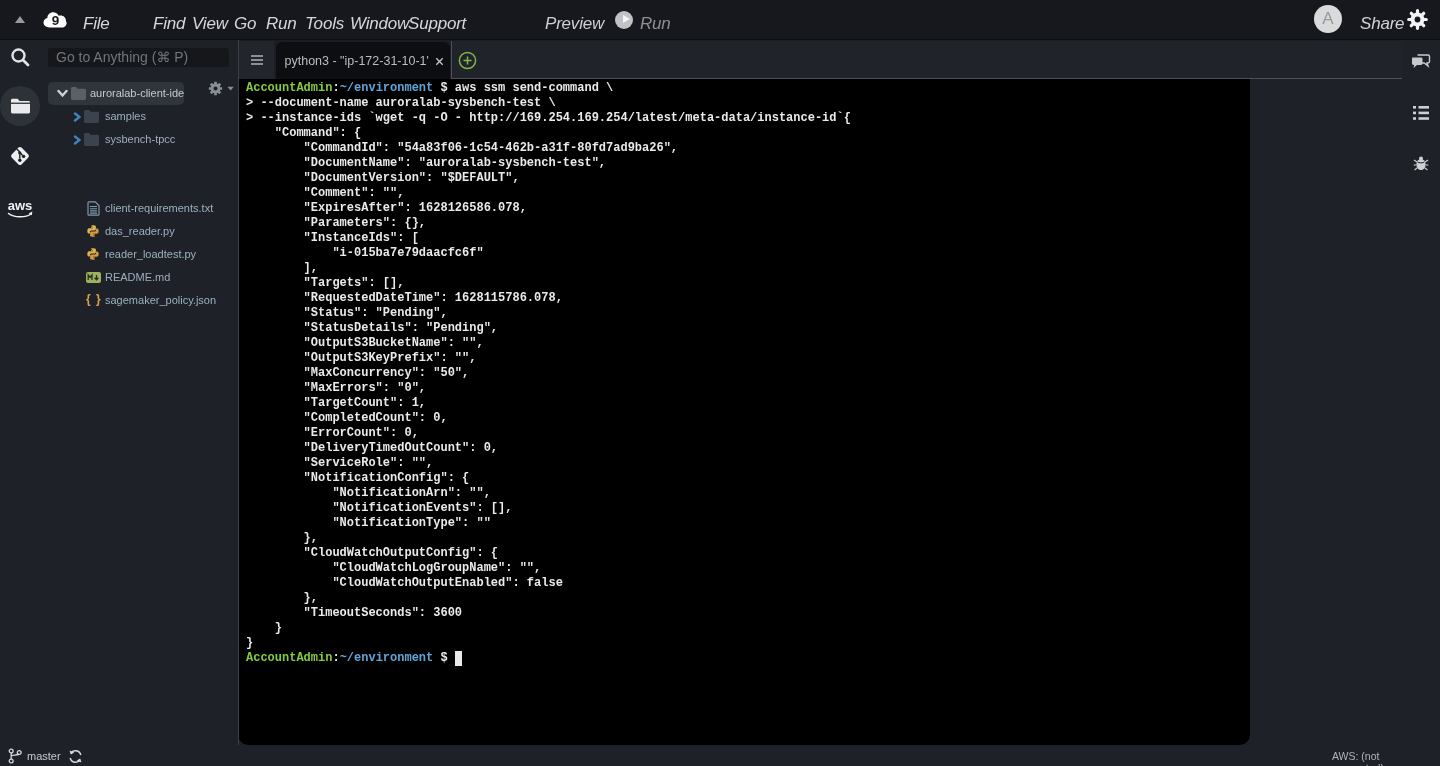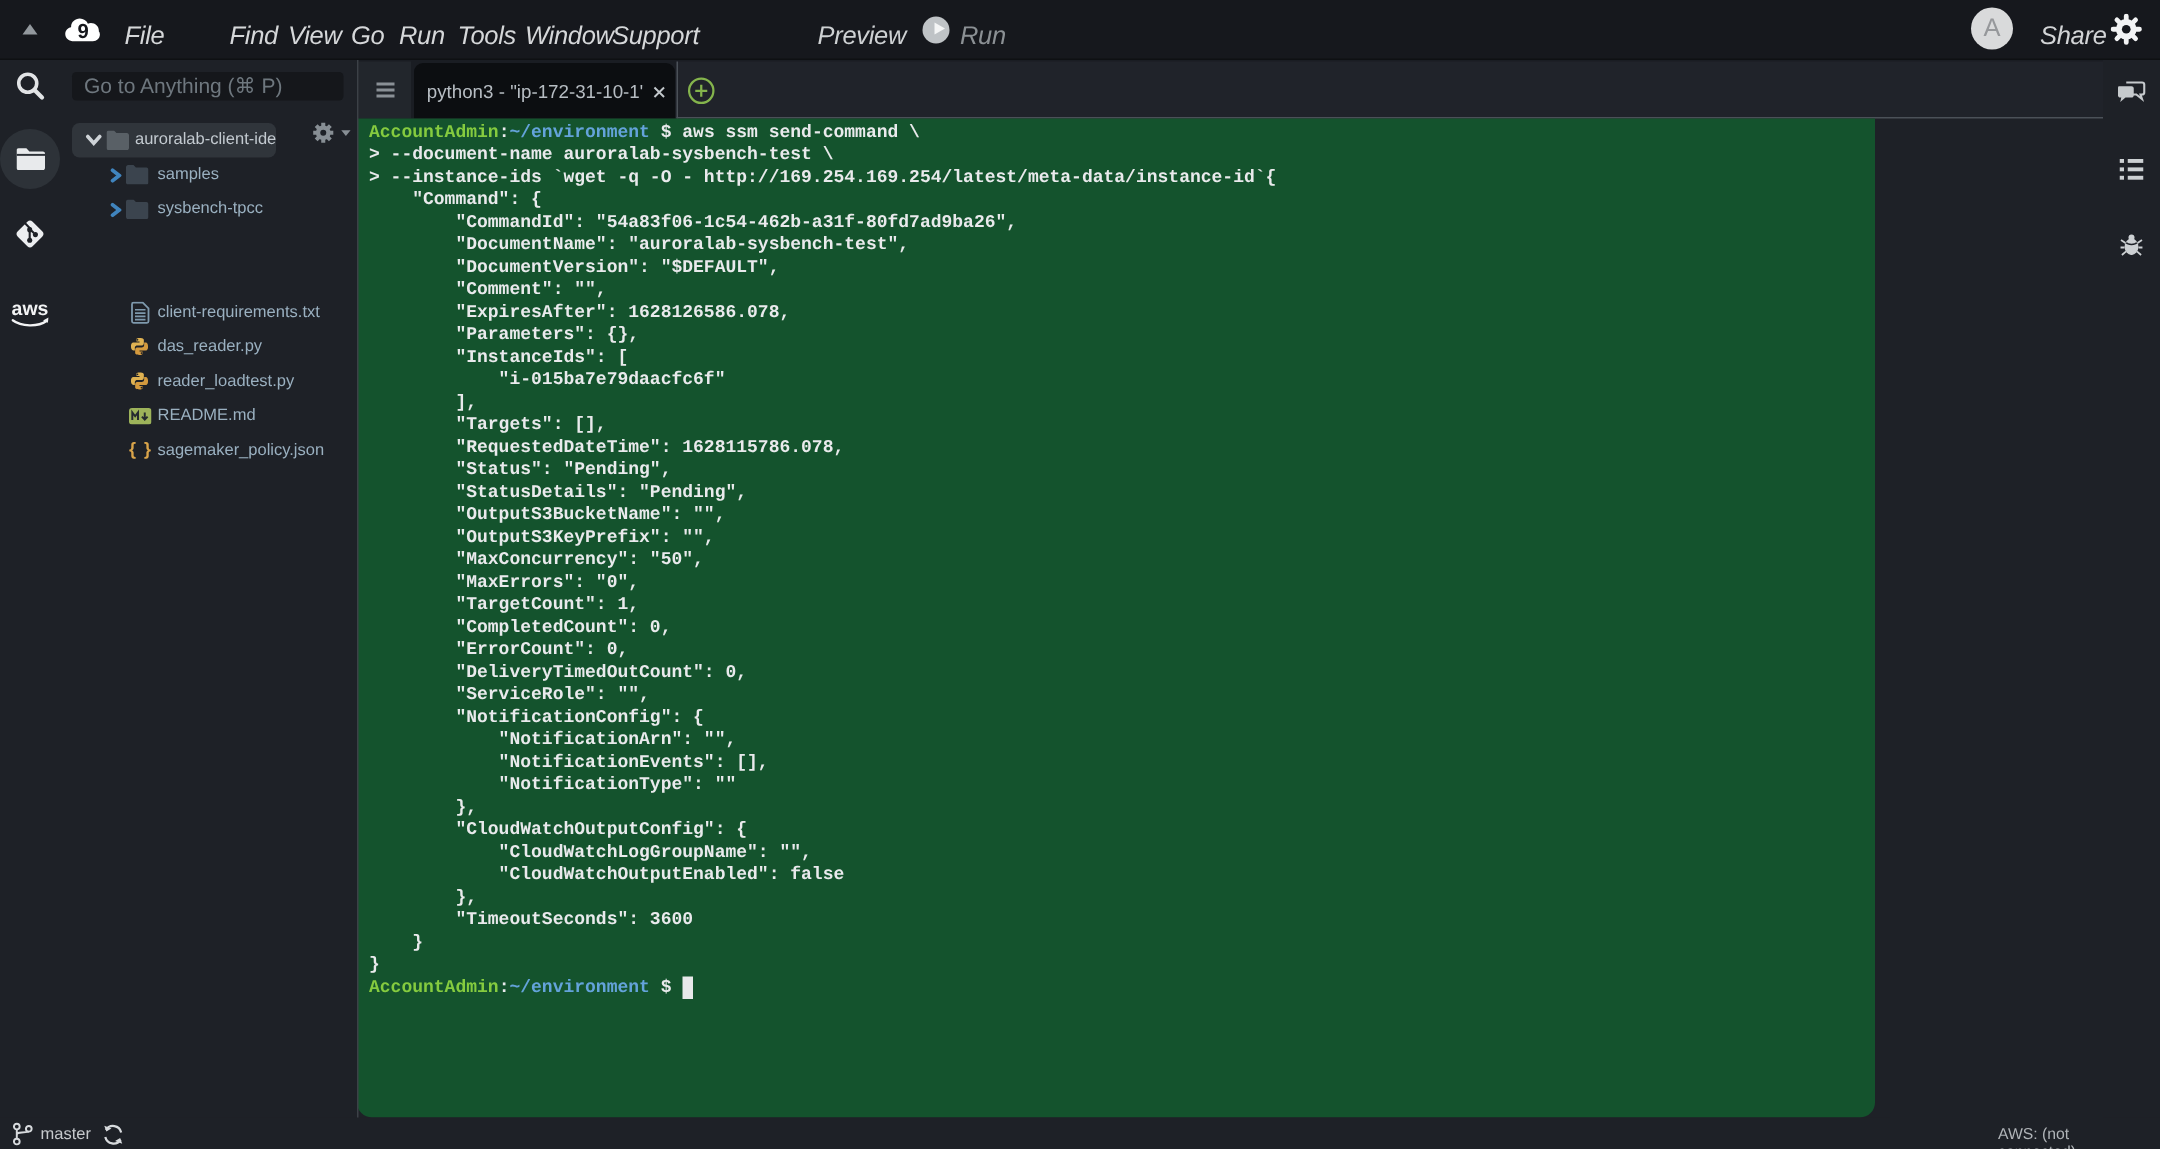--- a/index.html
+++ b/index.html
@@ -11,21 +11,21 @@
   #treepanel { position:absolute; left:40px; top:40px; width:198px; height:705px; background:#1e2127; }
   #goinput { position:absolute; left:8px; top:8px; width:181px; height:19px; background:#15171b; border-radius:3px; color:#6e777e; font-size:14px; line-height:19px; padding-left:8px; }
   .trow { position:absolute; left:0; width:198px; height:23px; }
   .tlabel { position:absolute; left:65px; top:5px; font-size:11px; color:#9ab0c0; white-space:nowrap; }
   #pane { position:absolute; left:238px; top:40px; width:1164px; height:705px; }
   #tabstrip { position:absolute; left:0; top:0; width:1164px; height:39px; background:#1a1d23; }
   #hamb { position:absolute; left:1px; top:1px; width:35px; height:38px; background:#22262c; }
   #tab { position:absolute; left:37.5px; top:2px; width:174.5px; height:37px; background:#0c0e11; border-radius:6px 6px 0 0; }
   #tabtext { position:absolute; left:9px; top:12px; font-size:12.5px; color:#b7bdc3; width:144.5px; overflow:hidden; white-space:nowrap; }
   #emptytabs { position:absolute; left:212.5px; top:1px; right:0; height:37.5px; background:#20232a; border-left:1px solid #4b5158; border-bottom:1px solid #4b5158; }
-  #term { position:absolute; left:0; top:39px; width:1012px; height:666px; background:#14532d; border-radius:0 0 10px 10px; }
+  #term { position:absolute; left:0; top:39px; width:1012px; height:666px; background:#000000; border-radius:0 0 10px 10px; }
   #term pre { position:absolute; left:8px; top:2px; font-family:"Liberation Mono",monospace; font-size:12px; line-height:15px; font-weight:bold; color:#e9eaec; }
   .gr { color:#85cb3f; }
   .bl { color:#64a3da; }
   #paneborder { position:absolute; left:0; top:0; width:1px; height:705px; background:#3c4147; z-index:5; }
   #rightstrip { position:absolute; left:1402px; top:40px; width:38px; height:705px; background:#1e2127; }
   #statusbar { position:absolute; left:0; top:745px; width:1260px; height:21px; background:#1e2127; }
   .cursor { display:inline-block; width:7.2px; height:15px; background:#e8e9ea; vertical-align:bottom; }
 </style>
 </head>
 <body>

